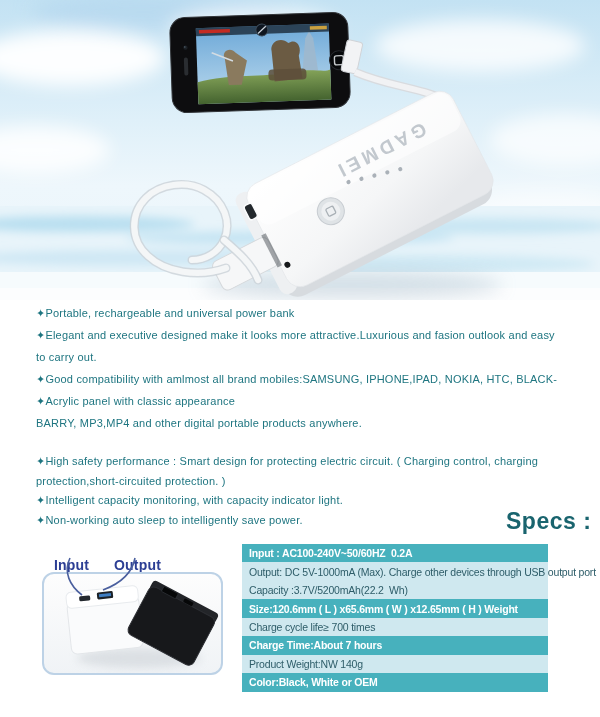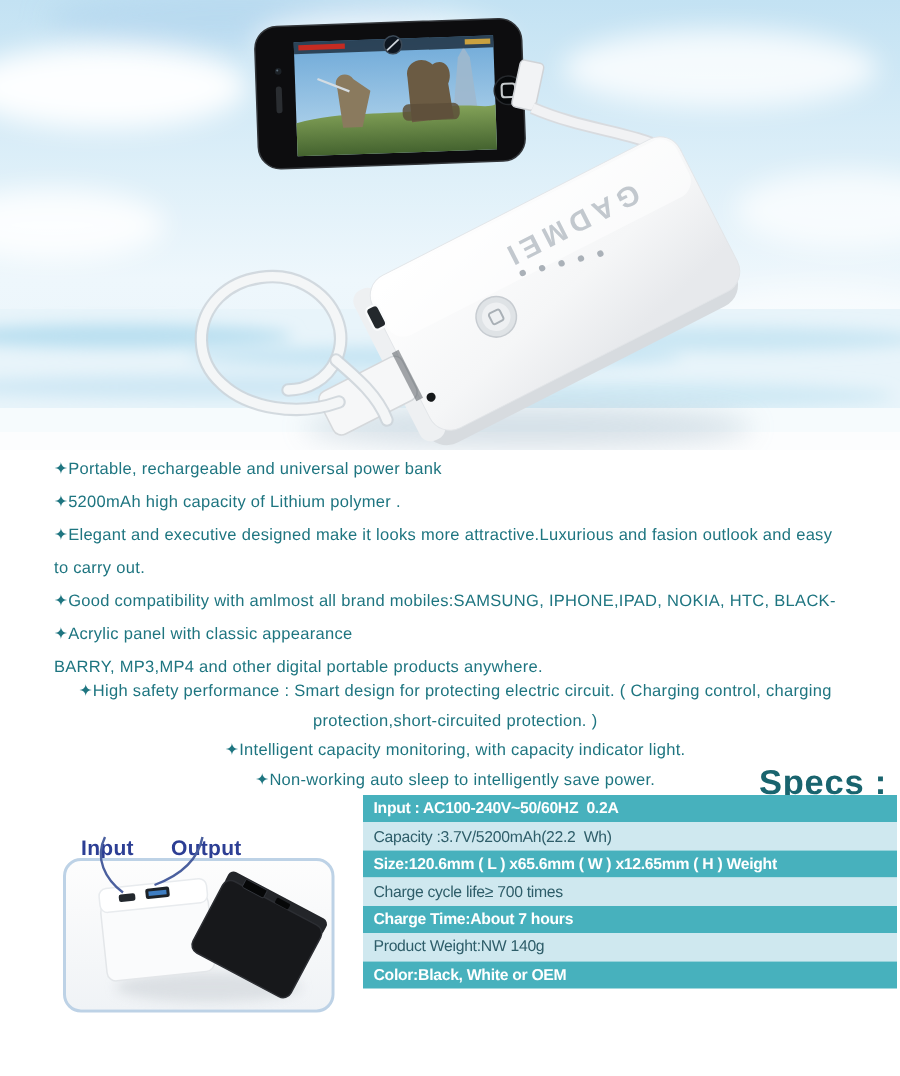--- a/index.html
+++ b/index.html
@@ -13,21 +13,21 @@
   
   .features{left:36px;width:535px;color:#1e7580;font-size:11px;letter-spacing:.2px;}
   .features .line{height:22px;line-height:22px;white-space:pre;}
   #features-2 .line{height:19.5px;line-height:19.5px;}
 
   
   #specs-heading{left:506px;top:508px;font-size:23px;font-weight:bold;color:#19646e;
                  letter-spacing:.5px;}
 
   
-  #spec-table{left:242px;top:530px;width:356px;text-align:center;}
+  #spec-table{left:242px;top:544px;width:306px;text-align:center;}
   #spec-table .row{height:18.45px;display:flex;align-items:center;padding-left:7px;
                    font-size:10.5px;letter-spacing:-.2px;white-space:pre;box-sizing:border-box;}
   #spec-table .row.teal{background:#47b1bd;color:#ffffff;font-weight:bold;}
   #spec-table .row.light{background:#cfe8ef;color:#2e5d69;font-weight:normal;}
 
   
   #input-label{left:54px;top:541px;}
   #output-label{left:114px;top:541px;}
   .port-label{font-size:14px;font-weight:bold;color:#2c3e94;letter-spacing:.2px;margin-top:16px;}
   #diagram-frame{left:42px;top:572px;width:181px;height:103px;border:2px solid #bdd2e6;
@@ -155,28 +155,27 @@
   <g fill="none" stroke-linecap="round">
     <path d="M226,268 C198,278 165,272 148,256 C130,240 130,214 146,198 C160,184 186,180 204,190 C224,201 232,222 224,240 C218,253 205,260 192,260" stroke="#cdd4d9" stroke-width="9" opacity=".85"></path>
     <path d="M226,268 C198,278 165,272 148,256 C130,240 130,214 146,198 C160,184 186,180 204,190 C224,201 232,222 224,240 C218,253 205,260 192,260" stroke="#f4f6f7" stroke-width="6.2"></path>
     <path d="M224,240 C238,252 252,264 258,280" stroke="#cdd4d9" stroke-width="9" opacity=".85"></path>
     <path d="M224,240 C238,252 252,264 258,280" stroke="#f4f6f7" stroke-width="6.2"></path>
   </g>
 </svg>
 
 <div id="features-1" class="abs features" style="top:302px;">
   <div class="line">✦Portable, rechargeable and universal power bank</div>
-  <div class="line">✦5200mAh high capacity of Lithium polymer .</div>
   <div class="line">✦Elegant and executive designed make it looks more attractive.Luxurious and fasion outlook and easy</div>
   <div class="line">to carry out.</div>
   <div class="line">✦Good compatibility with amlmost all brand mobiles:SAMSUNG, IPHONE,IPAD, NOKIA, HTC, BLACK-</div>
   <div class="line">✦Acrylic panel with classic appearance</div>
   <div class="line">BARRY, MP3,MP4 and other digital portable products anywhere.</div>
 </div>
-<div id="features-2" class="abs features" style="top:452px;text-align:center;">
+<div id="features-2" class="abs features" style="top:452px;">
   <div class="line">✦High safety performance : Smart design for protecting electric circuit. ( Charging control, charging</div>
   <div class="line">protection,short-circuited protection. )</div>
   <div class="line">✦Intelligent capacity monitoring, with capacity indicator light.</div>
   <div class="line">✦Non-working auto sleep to intelligently save power.</div>
 </div>
 
 <div id="specs-heading" class="abs">Specs :</div>
 
 <div id="input-label" class="abs port-label">Input</div>
 <div id="output-label" class="abs port-label">Output</div>
@@ -205,19 +204,20 @@
   </svg>
 </div>
 
 <svg id="diagram-lines" class="abs" viewBox="0 0 200 70" width="200" height="70">
   <path d="M40,20 C33,34 40,48 52,57" fill="none" stroke="#4a5f9e" stroke-width="1.6"></path>
   <path d="M105,20 C102,36 89,46 73,52" fill="none" stroke="#4a5f9e" stroke-width="1.6"></path>
 </svg>
 
 <div id="spec-table" class="abs">
   <div class="row teal">Input : AC100-240V~50/60HZ  0.2A</div>
+  <div class="row light">Output: DC 5V-1000mA (Max). Charge other devices through USB output port</div>
   <div class="row light">Capacity :3.7V/5200mAh(22.2  Wh)</div>
   <div class="row teal">Size:120.6mm ( L ) x65.6mm ( W ) x12.65mm ( H ) Weight</div>
   <div class="row light">Charge cycle life≥ 700 times</div>
   <div class="row teal">Charge Time:About 7 hours</div>
   <div class="row light">Product Weight:NW 140g</div>
   <div class="row teal">Color:Black, White or OEM</div>
 </div>
 
 </body></html>

